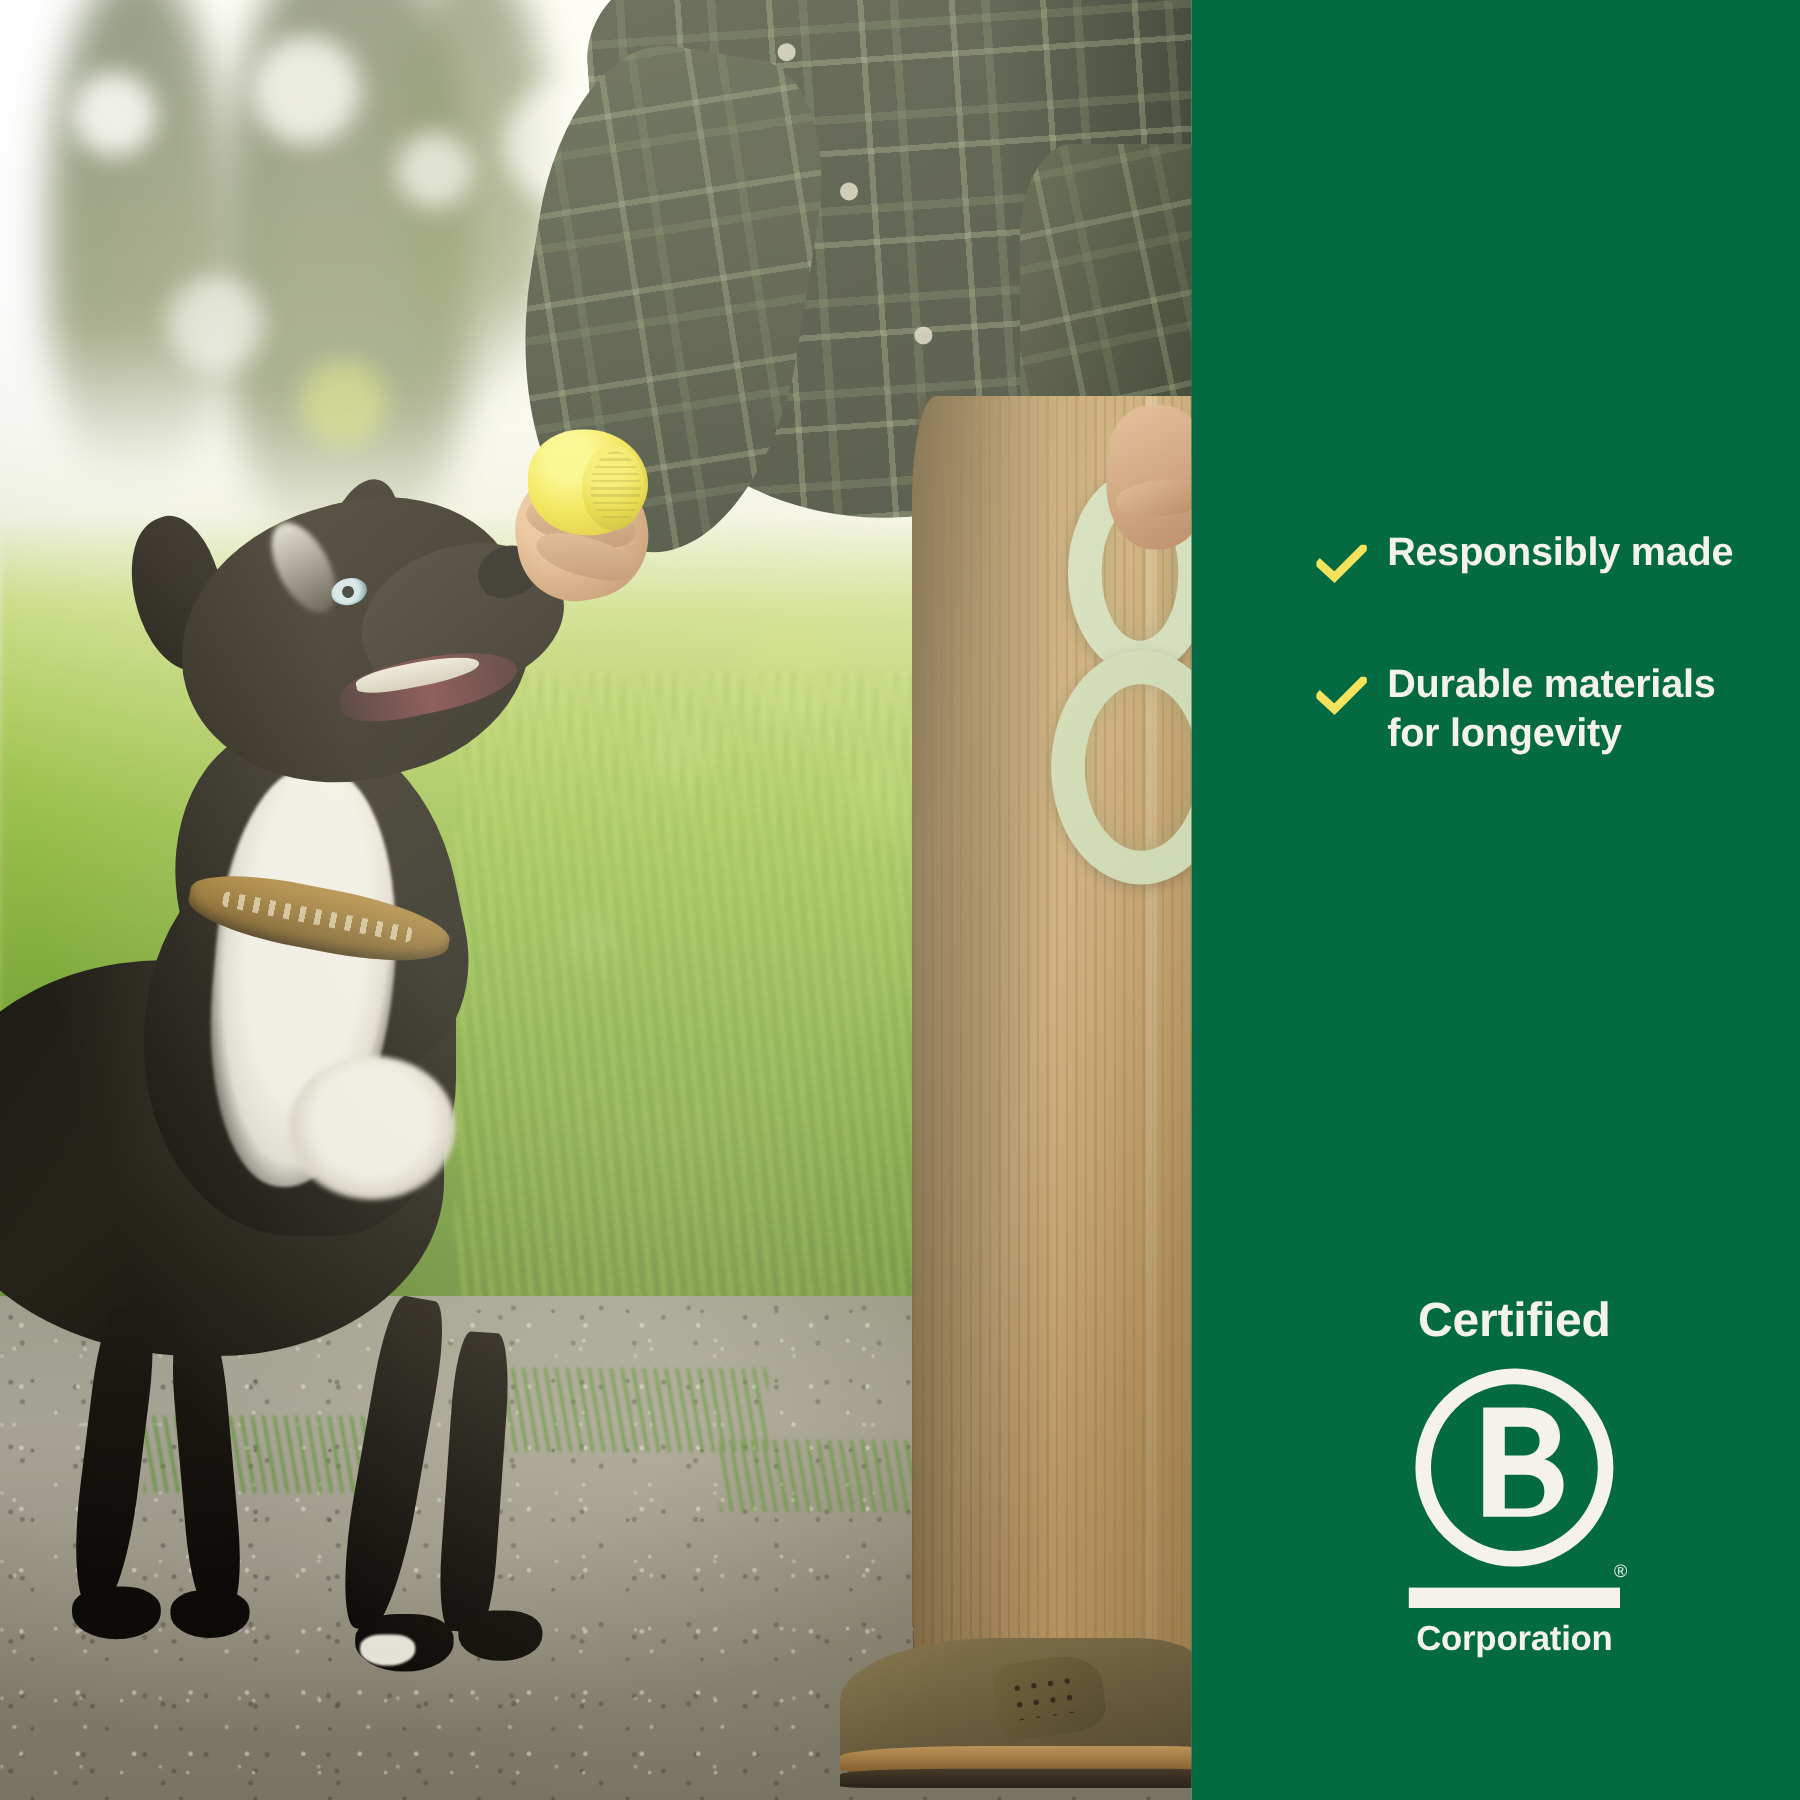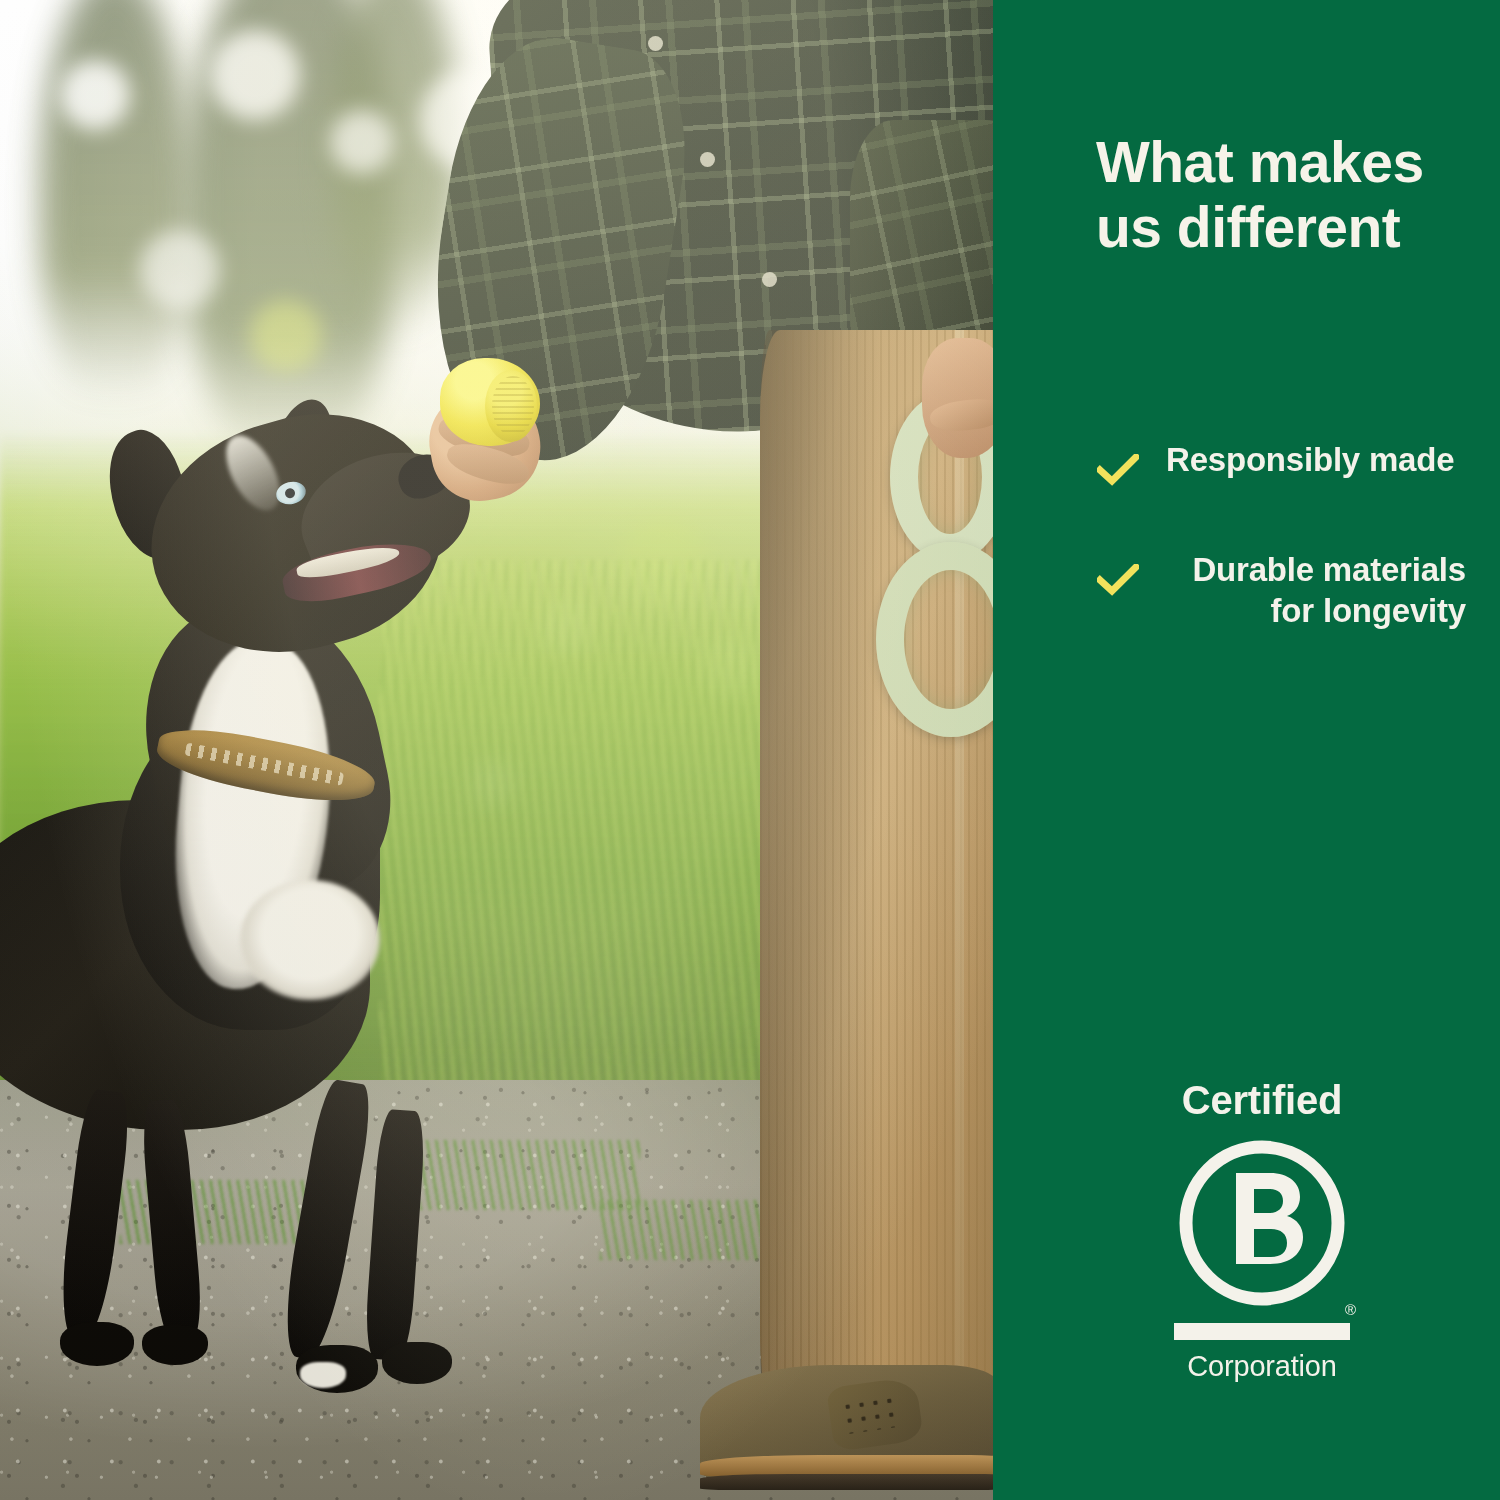--- a/index.html
+++ b/index.html
@@ -339,23 +339,22 @@
     font-weight:700;
     line-height:1.14;
     letter-spacing:-0.5px;
   }
 
   .feature-list { position:absolute; left:0; top:440px; width:400px; }
   .feature {
     position:relative;
     display:flex;
     align-items:flex-start;
-    gap:26px;
+    gap:16px;
     margin-bottom:58px;
-    text-align:right;
   }
   .check-wrap {
     flex:0 0 auto;
     width:44px; height:44px;
     margin-top:8px;
     display:flex; align-items:center; justify-content:center;
   }
   .check-wrap svg { width:42px; height:32px; display:block; }
   .feature-text {
     color:#F4F2EA;
@@ -385,21 +384,21 @@
     position:absolute; right:-6px; bottom:-6px;
     color:#F4F2EA; font-size:15px; line-height:1;
   }
   .bcorp-bar {
     width:176px; height:17px;
     background:#F4F2EA;
     margin:12px auto 10px auto;
   }
   .bcorp-bottom {
     color:#F4F2EA;
-    font-size:29px; font-weight:400;
+    font-size:29px; font-weight:700;
     letter-spacing:-0.2px;
     text-align:center;
   }
 </style>
 </head>
 <body>
 
 <div class="canvas">
 
   <div class="photo">
@@ -491,21 +490,20 @@
     <div class="person boot-brogue"></div>
     <div class="person boot-welt"></div>
     <div class="person boot-sole"></div>
 
     <div class="photo-grade"></div>
   </div>
 
   <div class="panel">
     <div class="panel-inner">
 
-      <h1 class="headline">What makes us different</h1>
 
       <div class="feature-list">
 
         <div class="feature">
           <span class="check-wrap">
             <svg viewBox="0 0 42 32" aria-hidden="true">
               <path d="M3 16 L15 27 L39 3" fill="none" stroke="#F2E25C" stroke-width="7" stroke-linecap="square" stroke-linejoin="miter"></path>
             </svg>
           </span>
           <span class="feature-text">Responsibly made</span>

